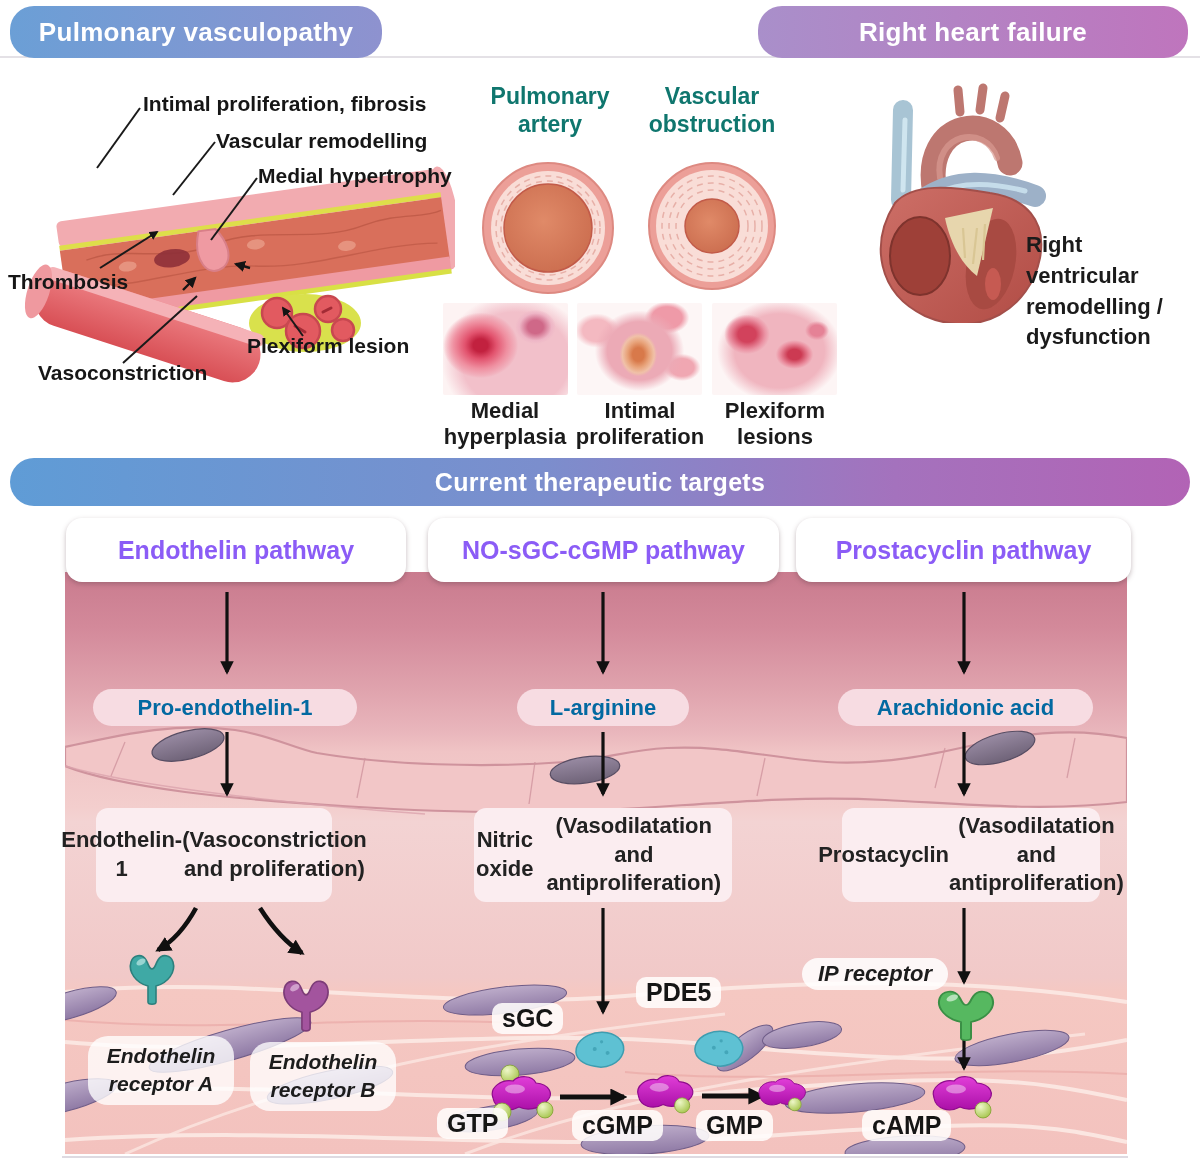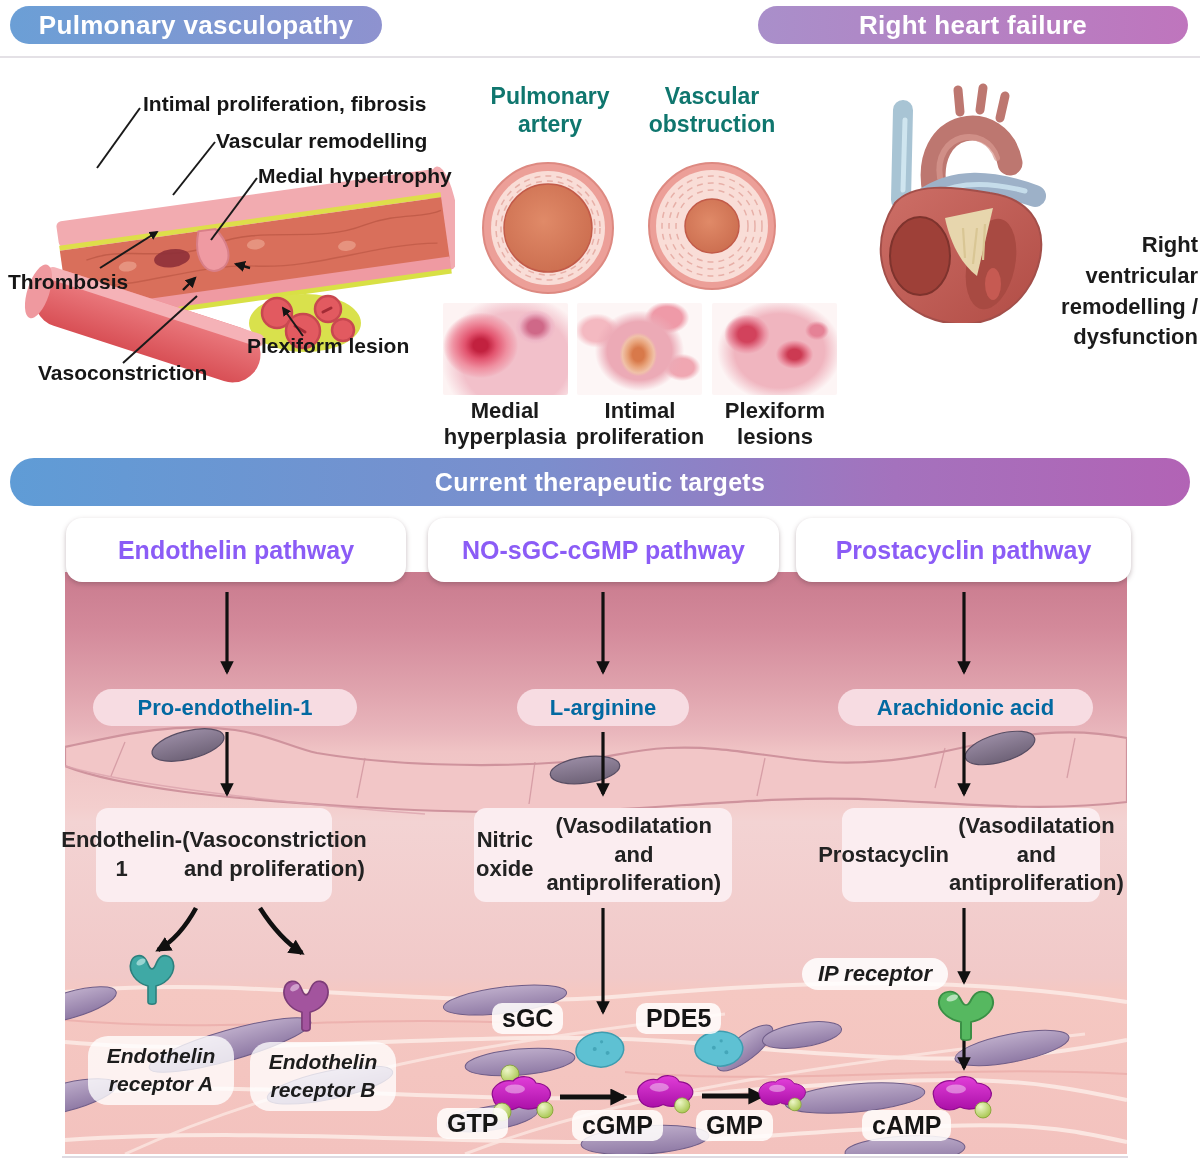--- a/index.html
+++ b/index.html
@@ -2,21 +2,21 @@
 <html><head>
 <meta charset="utf-8">
 <style>
   html,body{margin:0;padding:0;background:#fff;}
   .figure{position:relative;width:1200px;height:1165px;background:#fff;overflow:hidden;
           font-family:"Liberation Sans",sans-serif;color:#1b1b1b;}
   .rule{position:absolute;background:#d6d1d9;}
   .rule-top{left:0;top:56px;width:1200px;height:2px;opacity:.65;}
   .rule-bottom{left:62px;top:1156px;width:1066px;height:2px;opacity:.8;}
 
-  .pill-header{position:absolute;top:6px;height:38px;border-radius:24px;color:#fff;
+  .pill-header{position:absolute;top:6px;height:52px;border-radius:24px;color:#fff;
                font-weight:bold;font-size:26px;display:flex;align-items:center;justify-content:center;
                letter-spacing:.3px;}
   .pill-left{left:10px;width:372px;background:linear-gradient(90deg,#6b9fd6,#8e92cf);}
   .pill-right{left:758px;width:430px;background:linear-gradient(90deg,#a98fca,#bf75bd);}
 
   .art-svg{position:absolute;}
   .lbl{position:absolute;font-weight:600;font-size:21px;line-height:1.15;color:#161616;}
   .sec-title{position:absolute;font-weight:600;font-size:23px;line-height:1.22;text-align:center;color:#0f766e;}
 
   .histo{position:absolute;top:303px;width:125px;height:92px;border-radius:2px;}
@@ -58,21 +58,21 @@
                 display:flex;flex-direction:row;align-items:center;justify-content:center;
                 font-weight:600;font-size:22px;line-height:1.3;text-align:center;color:#222;z-index:3;}
   .receptor-lbl{position:absolute;width:142px;background:rgba(255,255,255,.78);border-radius:20px;
                 font-style:italic;font-weight:600;font-size:21px;line-height:1.35;text-align:center;
                 padding:6px 2px;color:#1c1c1c;z-index:3;}
   .mol-lbl{position:absolute;background:rgba(255,253,252,.88);border-radius:10px;padding:1px 10px;
            font-weight:bold;font-size:25px;color:#151515;z-index:3;}
   .ip-lbl{position:absolute;background:rgba(255,255,255,.85);border-radius:17px;padding:3px 16px;
           font-style:italic;font-weight:600;font-size:22px;color:#1c1c1c;z-index:3;}
   .overlay{position:absolute;left:0;top:0;z-index:2;pointer-events:none;}
-  .caption{position:absolute;font-weight:600;font-size:22px;line-height:1.4;text-align:right;}
+  .caption{position:absolute;font-weight:600;font-size:22px;line-height:1.4;text-align:left;}
 </style>
 </head>
 <body>
 
 <div class="figure">
   <div class="rule rule-top"></div>
 
   <div class="pill-header pill-left">Pulmonary vasculopathy</div>
   <div class="pill-header pill-right">Right heart failure</div>
 
@@ -261,21 +261,21 @@
     <span>(Vasodilatation and antiproliferation)</span>
   </div>
   <div class="mediator-box" style="left:842px;width:258px;">
     <span>Prostacyclin</span>
     <span>(Vasodilatation and antiproliferation)</span>
   </div>
 
   <div class="receptor-lbl" style="left:88px;top:1036px;">Endothelin receptor A</div>
   <div class="receptor-lbl" style="left:250px;top:1042px;">Endothelin receptor B</div>
   <div class="mol-lbl" style="left:492px;top:1003px;">sGC</div>
-  <div class="mol-lbl" style="left:636px;top:1003px;text-align:center;">PDE5</div>
+  <div class="mol-lbl" style="left:636px;top:977px;text-align:center;">PDE5</div>
   <div class="mol-lbl" style="left:437px;top:1108px;">GTP</div>
   <div class="mol-lbl" style="left:572px;top:1110px;">cGMP</div>
   <div class="mol-lbl" style="left:696px;top:1110px;">GMP</div>
   <div class="mol-lbl" style="left:862px;top:1110px;">cAMP</div>
   <div class="ip-lbl" style="left:802px;top:958px;">IP receptor</div>
 
   <svg class="overlay" width="1200" height="1165" viewBox="0 0 1200 1165">
     <defs>
       <marker id="ah" viewBox="0 0 10 10" refX="8" refY="5" markerWidth="4.2" markerHeight="4.2" orient="auto">
         <path d="M0,0 L10,5 L0,10 z" fill="#101010"></path>

